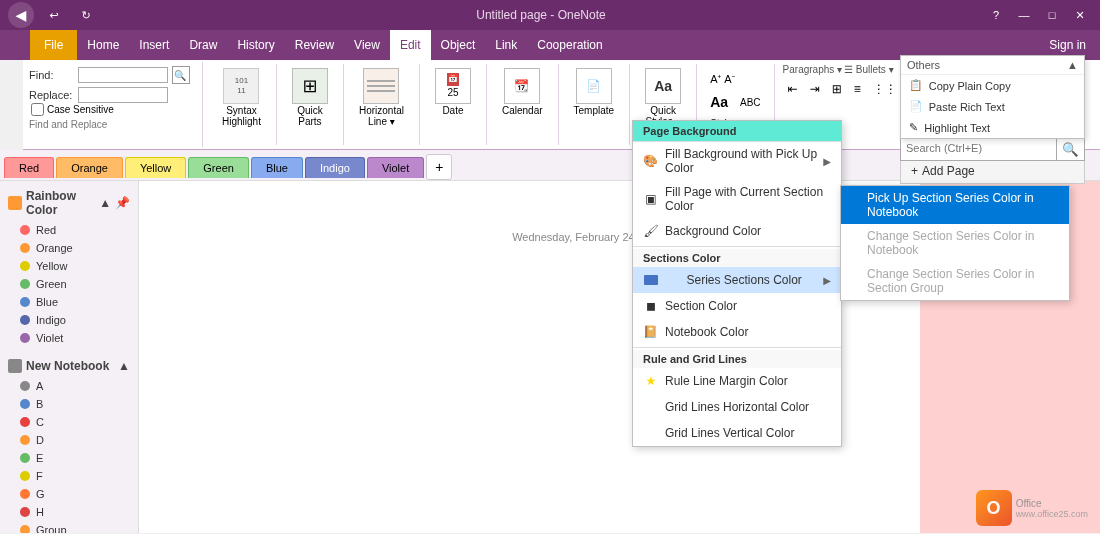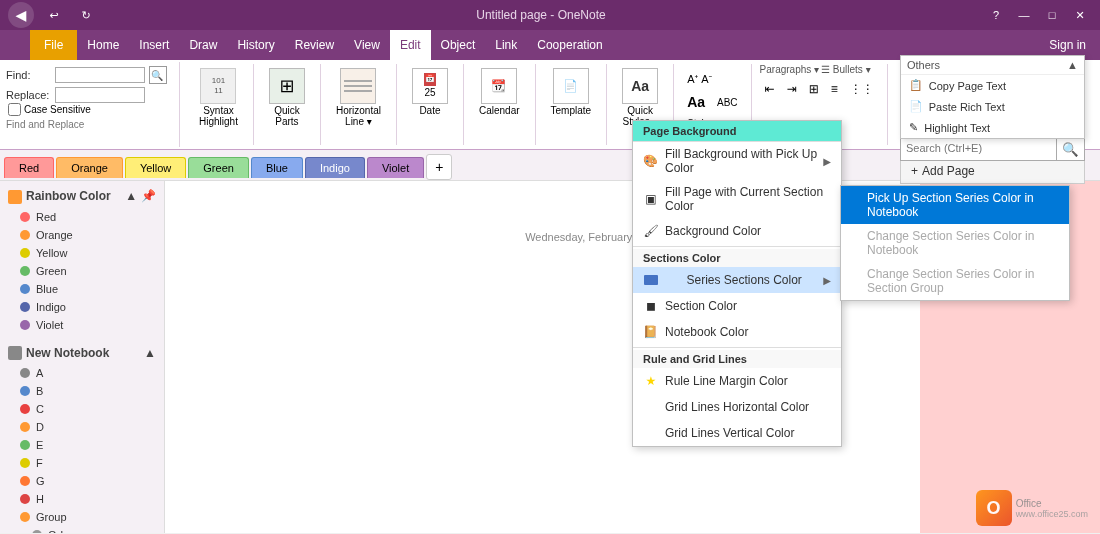--- a/index.html
+++ b/index.html
@@ -52,20 +52,21 @@
     .menu-signin { margin-left: auto; color: white; padding: 0 14px; cursor: pointer; font-size: 12px; }
 
     
     .ribbon {
       background: white;
       border-bottom: 1px solid #c8a0c8;
       padding: 2px 0;
       display: flex;
       align-items: stretch;
       min-height: 90px;
+      margin-left: 23px;
     }
     .find-row { display: flex; align-items: center; gap: 4px; }
     .find-label { font-size: 11px; color: #333; width: 45px; }
     .find-input { border: 1px solid #aaa; padding: 1px 3px; font-size: 11px; width: 90px; }
     .find-search-btn { background: none; border: 1px solid #999; width: 18px; height: 18px; cursor: pointer; font-size: 10px; display: flex; align-items: center; justify-content: center; }
     .case-row { display: flex; align-items: center; gap: 3px; font-size: 10px; padding-left: 2px; }
 
     
     .page-tabs {
       background: #f5f0f5;
@@ -95,21 +96,21 @@
     .add-tab { padding: 4px 8px; border: 1px solid #ccc; border-radius: 3px; cursor: pointer; font-size: 14px; background: white; }
 
     
     .main-layout {
       display: flex;
       height: calc(534px - 30px - 30px - 90px - 32px);
     }
 
     
     .sidebar {
-      width: 165px;
+      width: 139px;
       background: #f5f0f5;
       border-right: 1px solid #ddd;
       overflow-y: auto;
       flex-shrink: 0;
     }
     .notebook-section {
       padding: 4px 0;
     }
     .notebook-header {
       display: flex;
@@ -613,21 +614,21 @@
   </div>
 </div>
 
 <div class="others-panel">
   <div class="others-header">
     <span>Others</span>
     <span>▲</span>
   </div>
   <div class="others-item">
     <span style="margin-right:6px;">📋</span>
-    <span>Copy Page Text</span>
+    <span>Copy Plain Copy</span>
   </div>
   <div class="others-item">
     <span style="margin-right:6px;">📄</span>
     <span>Paste Rich Text</span>
   </div>
   <div class="others-item">
     <span style="margin-right:6px;">✎</span>
     <span>Highlight Text</span>
   </div>
 </div>

